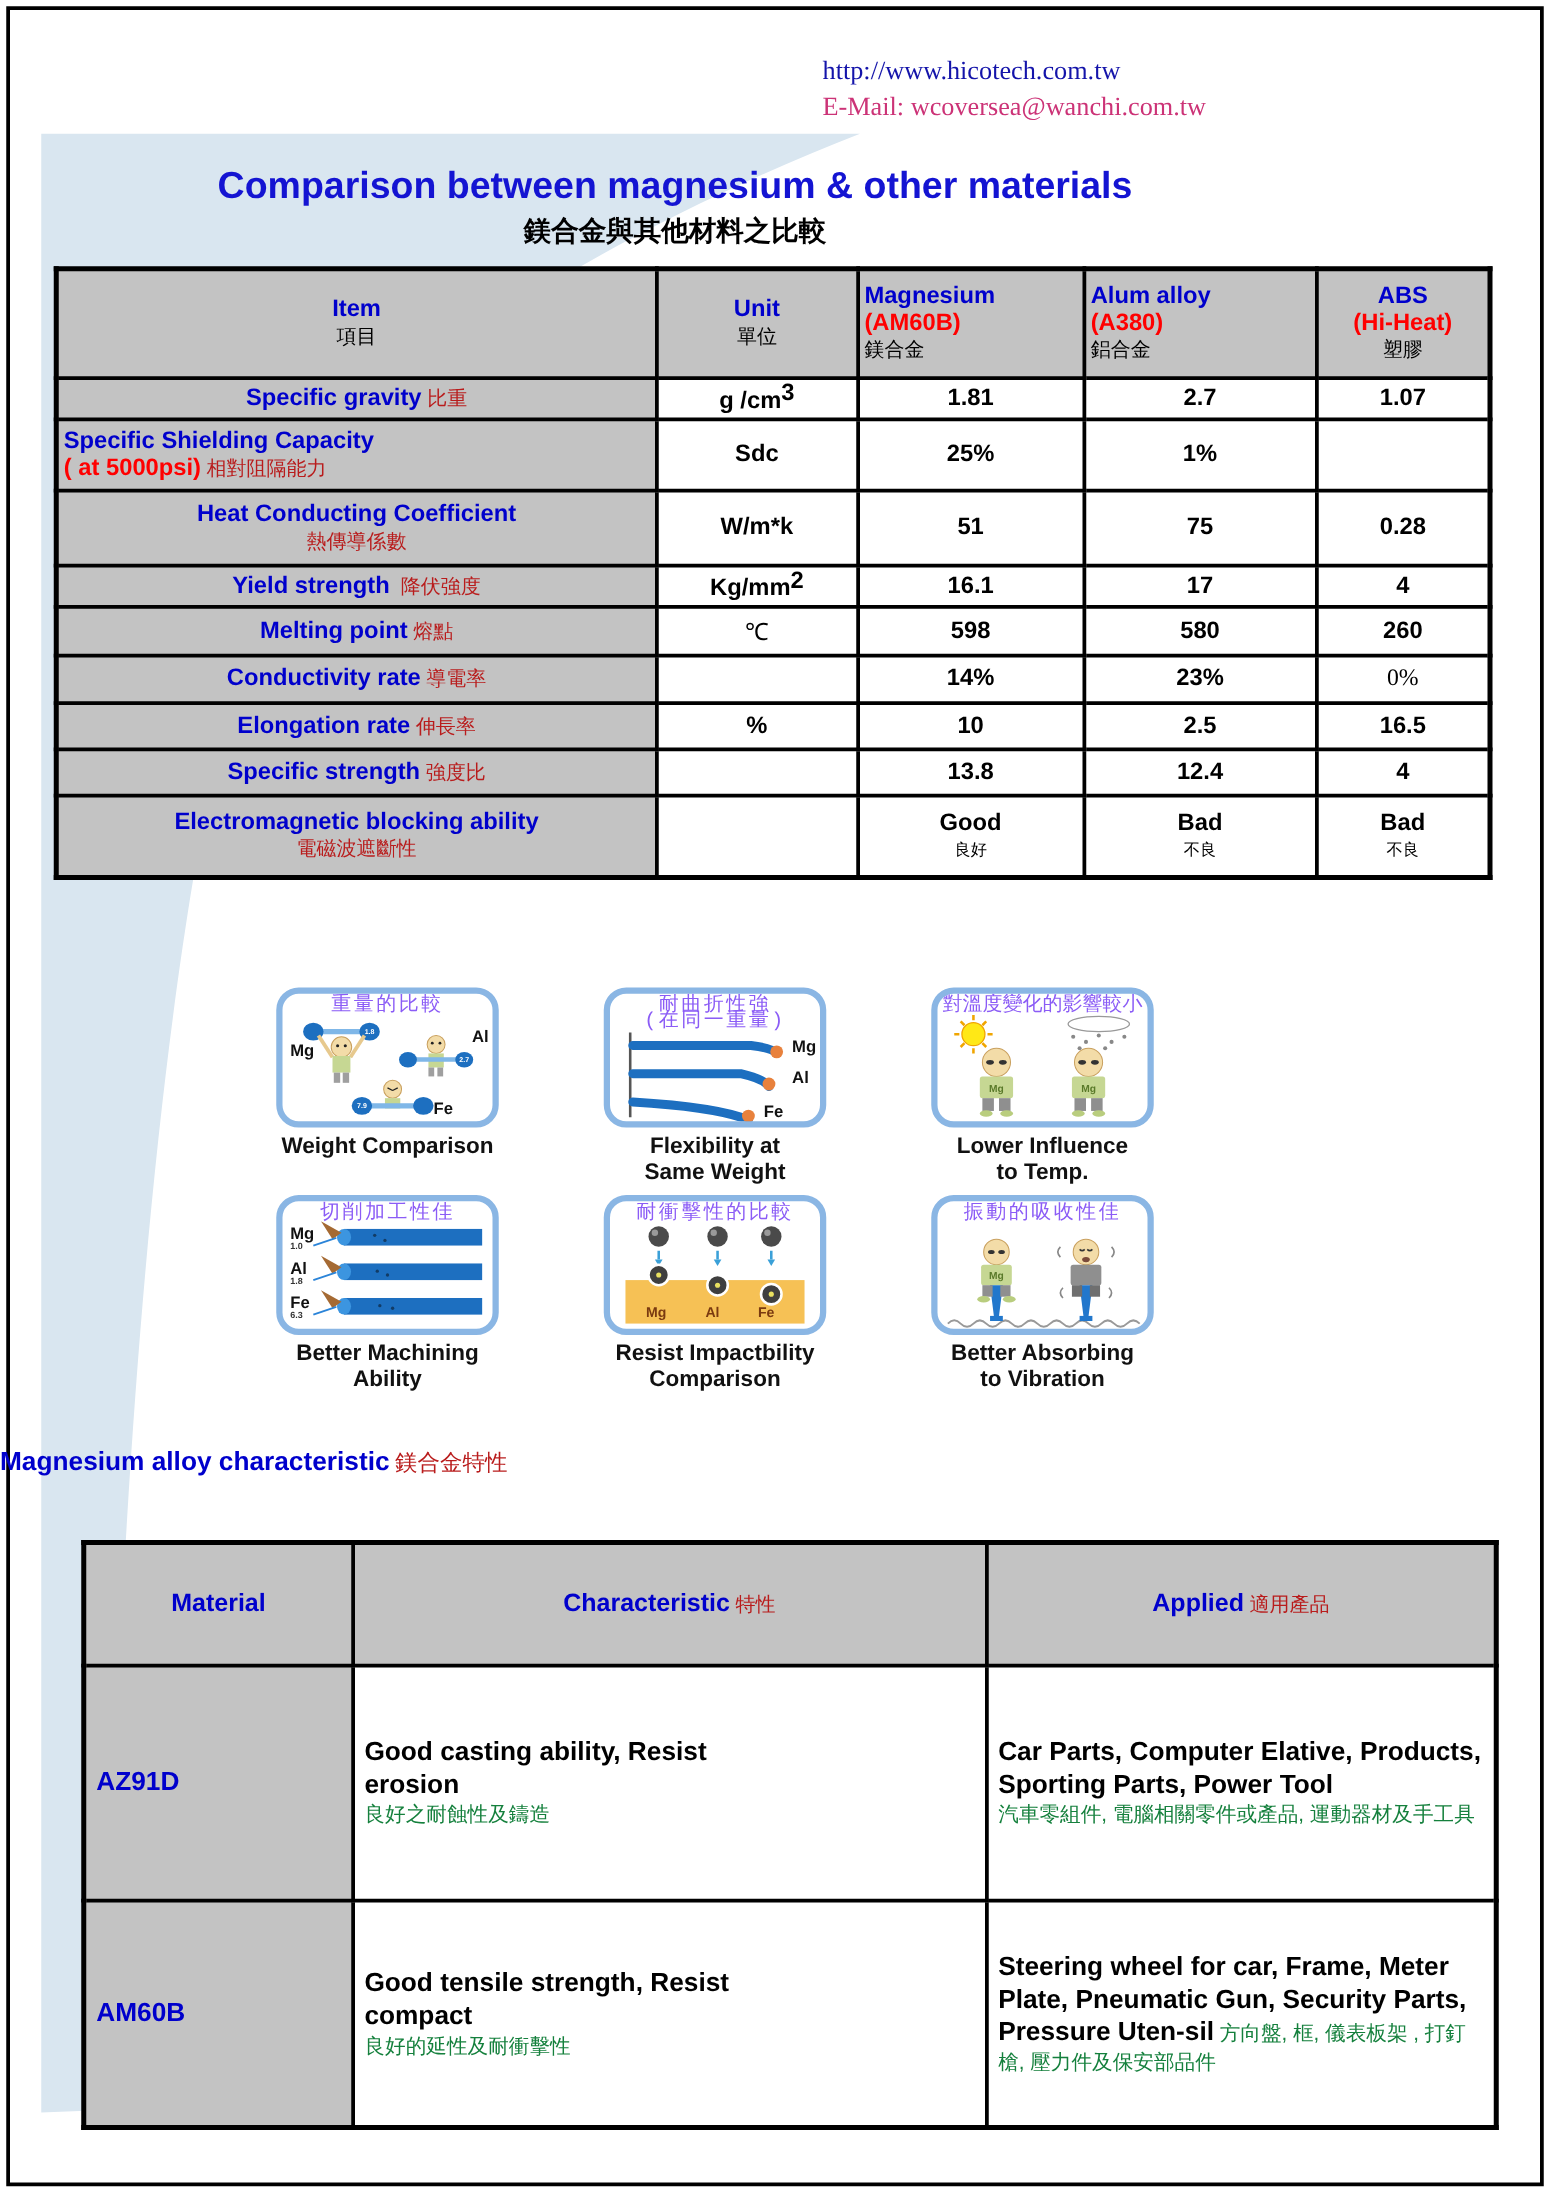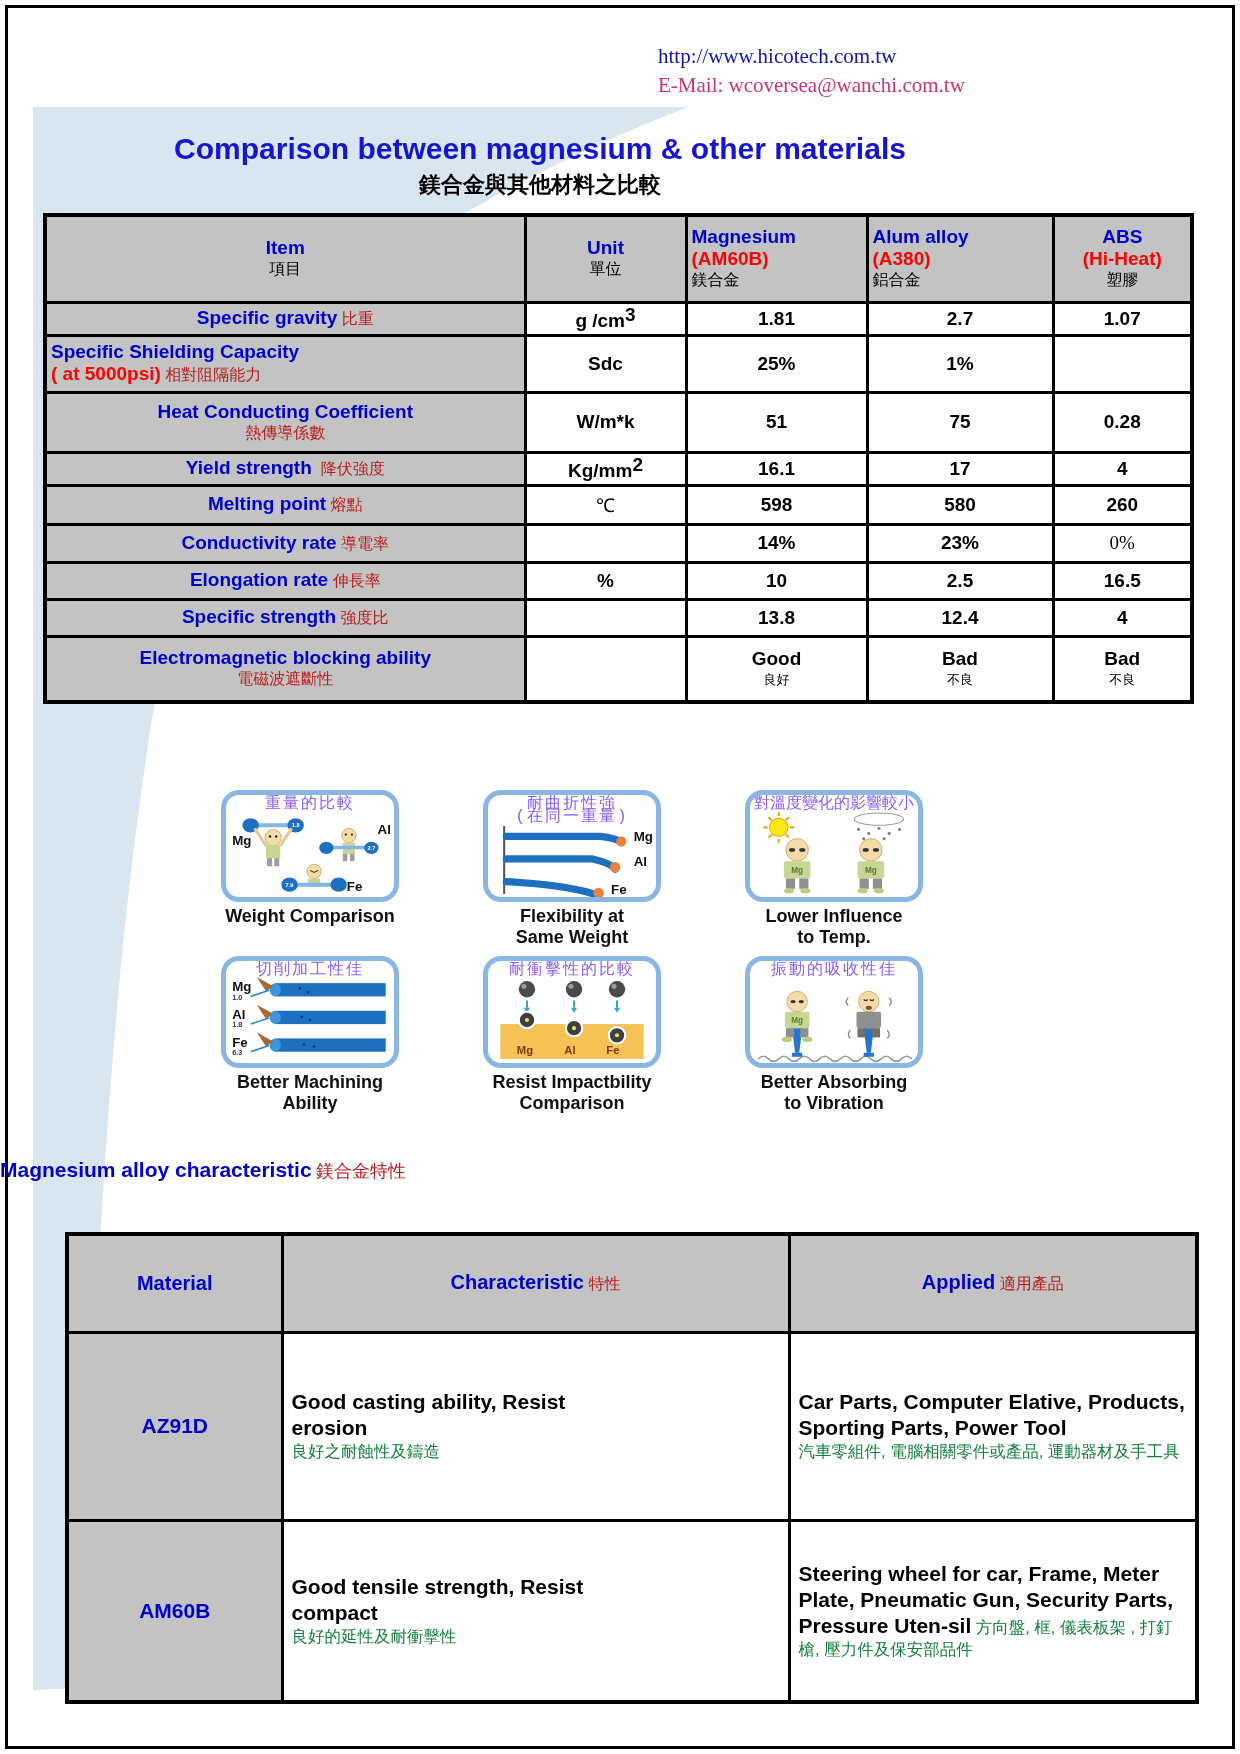--- a/index.html
+++ b/index.html
@@ -63,21 +63,21 @@
 
   
   .section-heading { position:absolute; left:0; top:1158px; width:1080px; text-align:left; }
   .section-heading .en { font-size:21px; }
   .section-heading .zh { font-size:18px; }
 
   
   table.alloy { position:absolute; left:65px; top:1232px; width:1130px;
                 border-collapse:collapse; table-layout:fixed; border:4px solid #000; }
   table.alloy td { border:3px solid #000; padding:4px 8px; vertical-align:middle; }
-  .mat { color:#0000cc; font-weight:bold; font-size:21px; text-align:center; background:#c3c3c3; }
+  .mat { color:#0000cc; font-weight:bold; font-size:21px; text-align:left; background:#c3c3c3; }
   .alloy-hdr { background:#c3c3c3; text-align:center; }
   .alloy-hdr .en { font-size:20px;text-align:right; }
   .big-en { font-weight:bold; color:#000; font-size:21px; line-height:26px; }
   .cell-zh { color:#15803d; font-size:16.5px; margin-top:0; }
   .charwrap { max-width:345px; }
   .h98{height:98px}.h188{height:188px}.h182{height:182px}
 </style>
 </head>
 <body>
 

